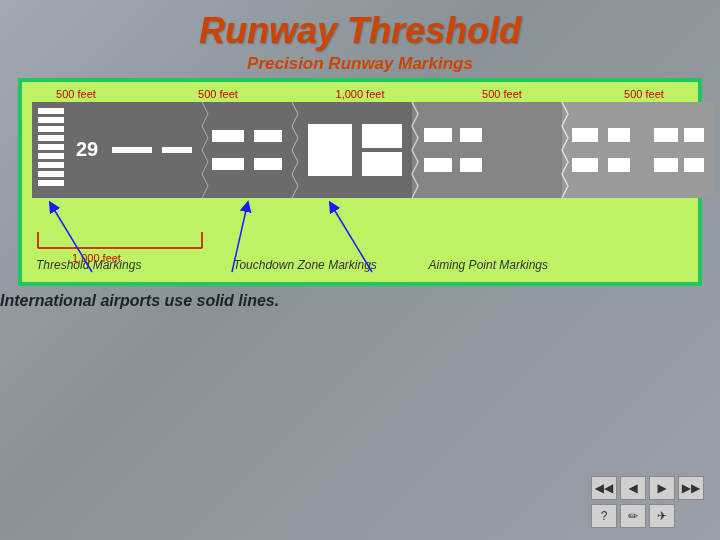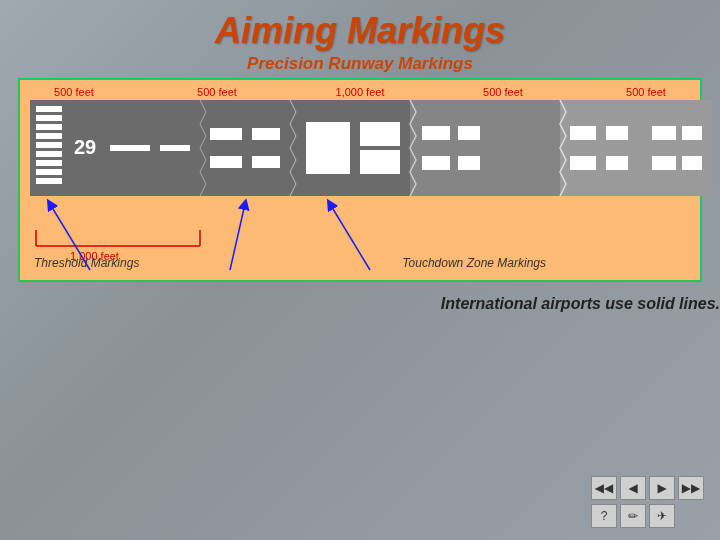--- a/index.html
+++ b/index.html
@@ -26,23 +26,23 @@
     .subtitle {
       text-align: center;
       font-size: 17px;
       font-weight: bold;
       color: #cc4400;
       font-style: italic;
       margin-top: 2px;
     }
 
     .diagram-container {
-      background: #fdba74;
+      background: #bef264;
       margin: 4px 18px 6px 18px;
-      border: 2px solid #22c55e;
+      border: 4px solid #22c55e;
       padding: 6px 10px 10px 10px;
       position: relative;
     }
 
     .feet-labels {
       display: flex;
       justify-content: space-between;
       margin-bottom: 2px;
       padding: 0 4px;
     }
@@ -54,25 +54,25 @@
       min-width: 80px;
     }
 
     .markup-label {
       font-size: 11px;
       color: #333;
       font-style: italic;
     }
 
     .bottom-text {
-      text-align: right;
+      text-align: left;
       font-size: 16px;
       font-style: italic;
       color: #222;
-      margin-top: 13px;
+      margin-top: 6px;
       font-weight: bold;
     }
 
     
     .nav-buttons {
       position: absolute;
       bottom: 12px;
       right: 16px;
       display: flex;
       flex-direction: column;
@@ -99,21 +99,21 @@
 
     .diagram-wrapper {
       position: relative;
     }
 
     
   </style>
 </head>
 <body>
 
-<div class="title">Aiming Markings</div>
+<div class="title">Runway Threshold</div>
 <div class="subtitle">Precision Runway Markings</div>
 
 <div class="diagram-container">
 
   <div class="feet-labels">
     <span class="feet-label">500 feet</span>
     <span class="feet-label">500 feet</span>
     <span class="feet-label">1,000 feet</span>
     <span class="feet-label">500 feet</span>
     <span class="feet-label">500 feet</span>
@@ -200,20 +200,21 @@
         <marker id="arrowBlue" markerWidth="8" markerHeight="8" refX="4" refY="4" orient="auto">
           <path d="M0,0 L8,4 L0,8 Z" fill="#1a1aff"></path>
         </marker>
       </defs>
     </svg>
   </div>
 
   <div style="display:flex; margin-top:56px; padding:0 4px; gap: 18px; justify-content: space-between; max-width: 520px;">
     <span class="markup-label" style="font-size:12px; color:#333; font-style:italic;">Threshold Markings</span>
     <span class="markup-label" style="font-size:12px; color:#333; font-style:italic; margin-left:60px;">Touchdown Zone Markings</span>
+    <span class="markup-label" style="font-size:12px; color:#333; font-style:italic; margin-left:20px;">Aiming Point Markings</span>
   </div>
 </div>
 
 <div class="bottom-text">International airports use solid lines.</div>
 
 <div class="nav-buttons">
   <div class="nav-row">
     <button class="nav-btn">◀◀</button>
     <button class="nav-btn">◀</button>
     <button class="nav-btn">▶</button>

